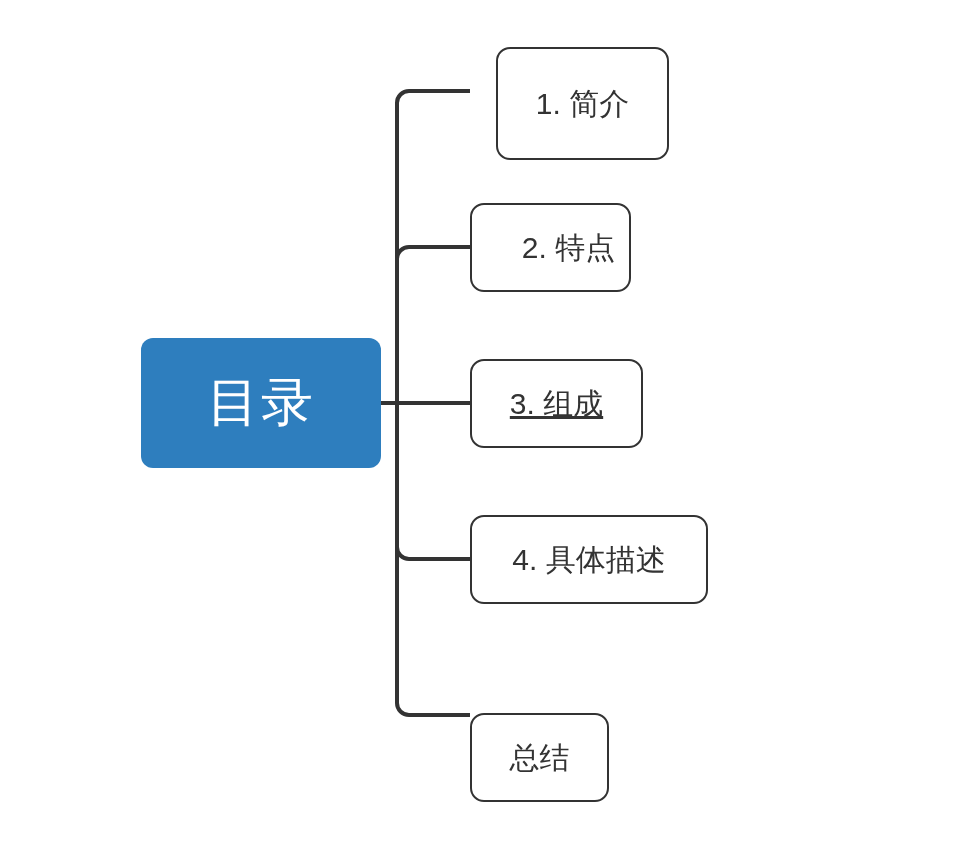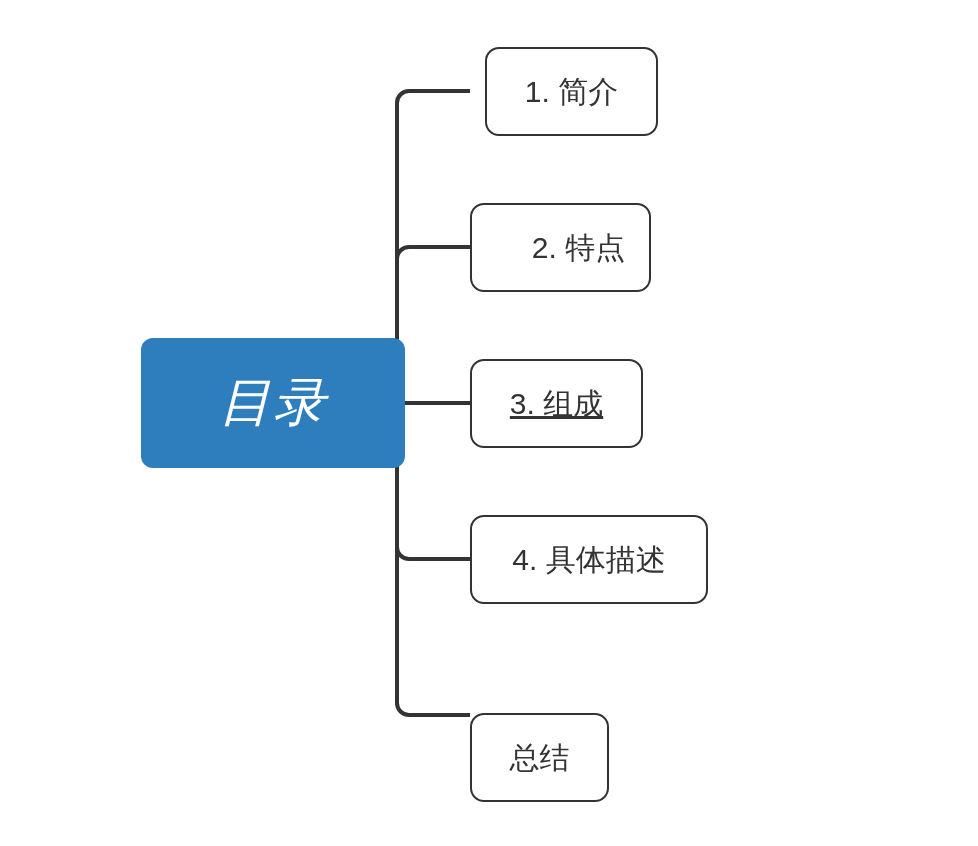--- a/index.html
+++ b/index.html
@@ -68,29 +68,29 @@
 
     <path d="M 397 103 A 12 12 0 0 1 409 91 L 470 91" fill="none" stroke="#333333" stroke-width="4" stroke-linecap="butt"></path>
 
     <path d="M 397 259 A 12 12 0 0 1 409 247 L 470 247" fill="none" stroke="#333333" stroke-width="4" stroke-linecap="butt"></path>
 
     <path d="M 397 547 A 12 12 0 0 0 409 559 L 470 559" fill="none" stroke="#333333" stroke-width="4" stroke-linecap="butt"></path>
 
     <path d="M 397 703 A 12 12 0 0 0 409 715 L 470 715" fill="none" stroke="#333333" stroke-width="4" stroke-linecap="butt"></path>
   </svg>
 
-  <div class="node node-root" style="left:141px; top:338px; width:264px; height:130px;font-style:italic;">
+  <div class="node node-root" style="left:141px; top:338px; width:240px; height:130px;">
     <span class="node-label">目录</span>
   </div>
 
-  <div class="node node-branch" style="left:485px; top:47px; width:173px; height:89px;">
+  <div class="node node-branch" style="left:496px; top:47px; width:173px; height:113px;">
     <span class="node-label">1. 简介</span>
   </div>
 
-  <div class="node node-branch" style="left:470px; top:203px; width:181px; height:89px;padding-left:36px;">
+  <div class="node node-branch" style="left:470px; top:203px; width:161px; height:89px;padding-left:36px;">
     <span class="node-label">2. 特点</span>
   </div>
 
   <div class="node node-branch" style="left:470px; top:359px; width:173px; height:89px;text-decoration:underline;">
     <span class="node-label">3. 组成</span>
   </div>
 
   <div class="node node-branch" style="left:470px; top:515px; width:238px; height:89px;">
     <span class="node-label">4. 具体描述</span>
   </div>

